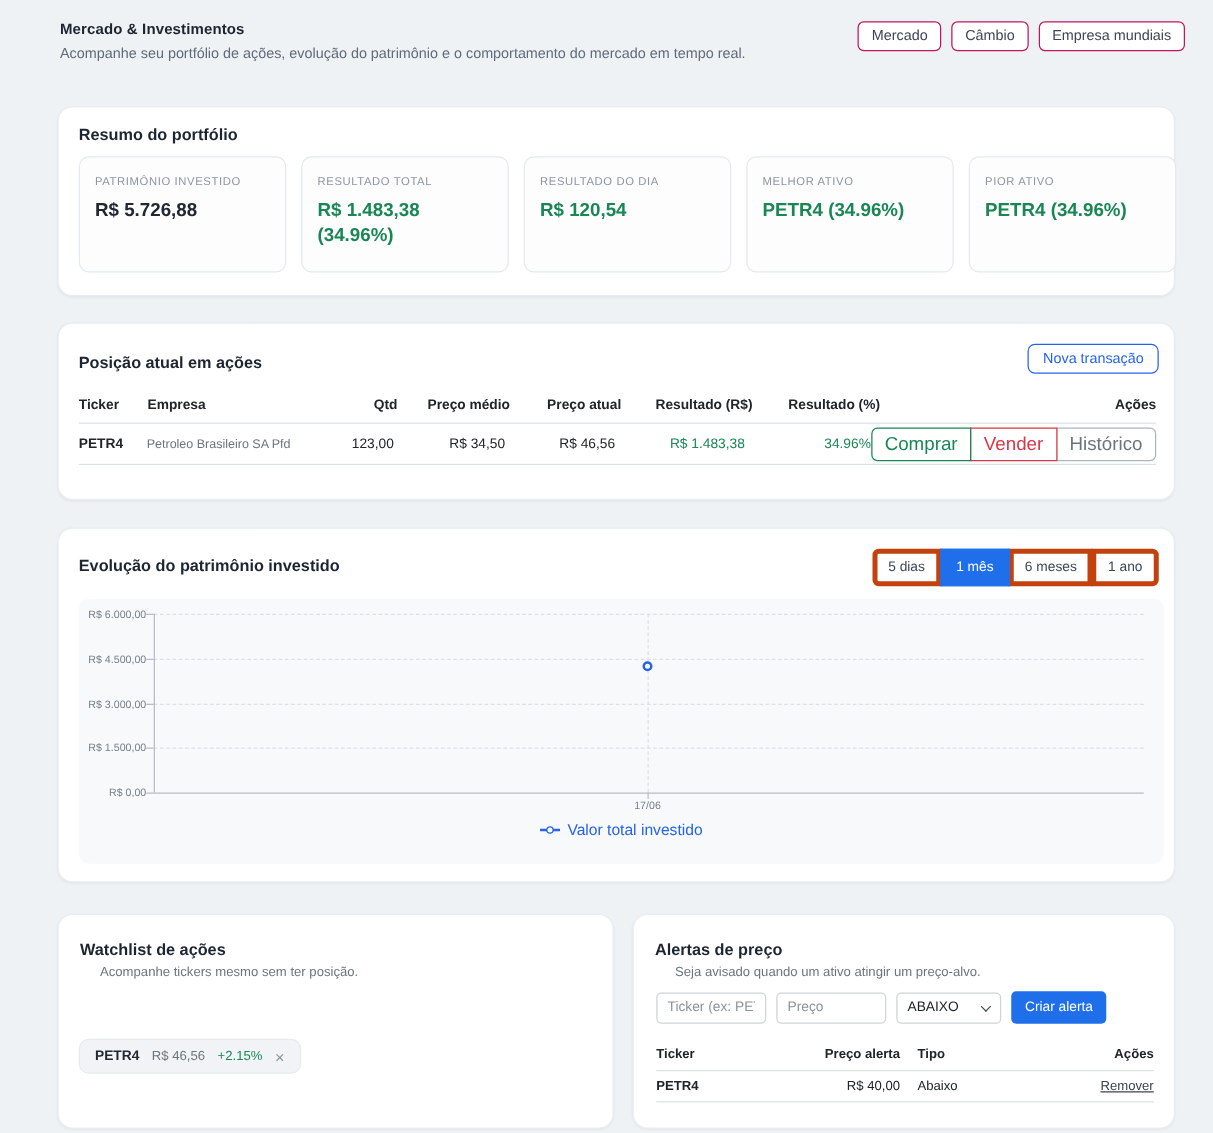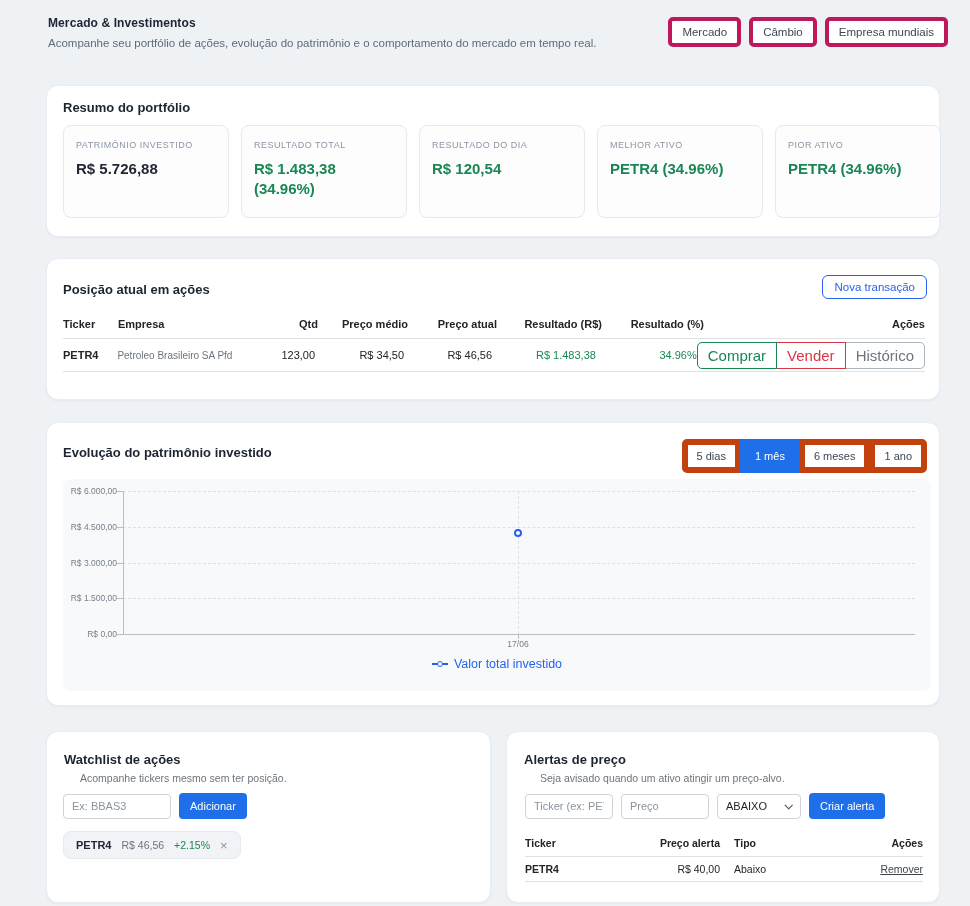--- a/index.html
+++ b/index.html
@@ -17,21 +17,21 @@
     border: 1px solid #e9edf1;
     border-radius: 12px;
     box-shadow: 0 1px 2px rgba(16,24,40,.05);
   }
   
   .page-header { position: absolute; left: 48px; top: 16px; }
   .page-title { font-size: 12px; font-weight: 700; color: #1c2531; letter-spacing: .1px; }
   .page-sub { margin-top: 7px; font-size: 11.5px; color: #5f6b7a; }
   .header-nav { position: absolute; top: 17px; right: 22px; display: flex; gap: 8px; }
   .nav-btn {
-    background: #fff; border: 4px solid #be185d; border-radius: 5px;
+    background: #fff; border: 1px solid #be185d; border-radius: 5px;
     padding: 5px 10px; font-size: 11.5px; color: #3d4654; cursor: pointer;
     font-family: inherit;
   }
   
   #summary-card { left: 46px; top: 85px; width: 894px; height: 152px; }
   .section-title { font-size: 13px; font-weight: 700; color: #1c2531; }
   #summary-card .section-title { position: absolute; left: 16px; top: 14px; }
   .stats-row { position: absolute; left: 16px; top: 39px; display: flex; gap: 12px; }
   .stat-card {
     width: 166px; height: 93px; background: #fdfdfe;
@@ -73,21 +73,21 @@
   .row-btn:first-child { margin-left: 0; border-radius: 5px 0 0 5px; }
   .row-btn:last-child { border-radius: 0 5px 5px 0; }
   .row-btn.buy { color: #198754; border-color: #198754; z-index: 2; }
   .row-btn.sell { color: #dc3545; border-color: #dc3545; z-index: 1; }
   .row-btn.hist { color: #6c757d; border-color: #adb5bd; }
   
   #chart-card { left: 46px; top: 422px; width: 894px; height: 284px; }
   #chart-card .section-title { position: absolute; left: 16px; top: 22px; }
   .range-group { position: absolute; right: 12px; top: 16px; display: inline-flex; }
   .range-btn {
-    background: #fff; border: 6px solid #c2410c; color: #3d4654;
+    background: #fff; border: 4px solid #c2410c; color: #3d4654;
     font-size: 11px; padding: 5px 9px; margin-left: -1px; cursor: pointer;
     font-family: inherit;
   }
   .range-btn:first-child { margin-left: 0; border-radius: 5px 0 0 5px; }
   .range-btn:last-child { border-radius: 0 5px 5px 0; }
   .range-btn.active { background: #1f6feb; border-color: #1f6feb; color: #fff; z-index: 2; position: relative; }
   .chart-area {
     position: absolute; left: 16px; top: 56px; width: 868px; height: 212px;
     background: #f8f9fb; border-radius: 8px;
   }
@@ -269,24 +269,20 @@
     <div class="chart-legend">
       <span class="legend-icon"></span>
       <span>Valor total investido</span>
     </div>
   </div>
 </div>
 
 <div class="card" id="watchlist-card">
   <div class="section-title bottom-title">Watchlist de ações</div>
   <div class="bottom-sub">Acompanhe tickers mesmo sem ter posição.</div>
-  <div class="wl-controls">
-    <input class="text-input" style="width: 108px;" placeholder="Ex: BBAS3">
-    <button class="blue-btn">Adicionar</button>
-  </div>
   <div class="wl-chip">
     <span class="chip-ticker">PETR4</span>
     <span class="chip-price">R$ 46,56</span>
     <span class="chip-change">+2.15%</span>
     <span class="chip-close">×</span>
   </div>
 </div>
 
 <div class="card" id="alerts-card">
   <div class="section-title bottom-title">Alertas de preço</div>

